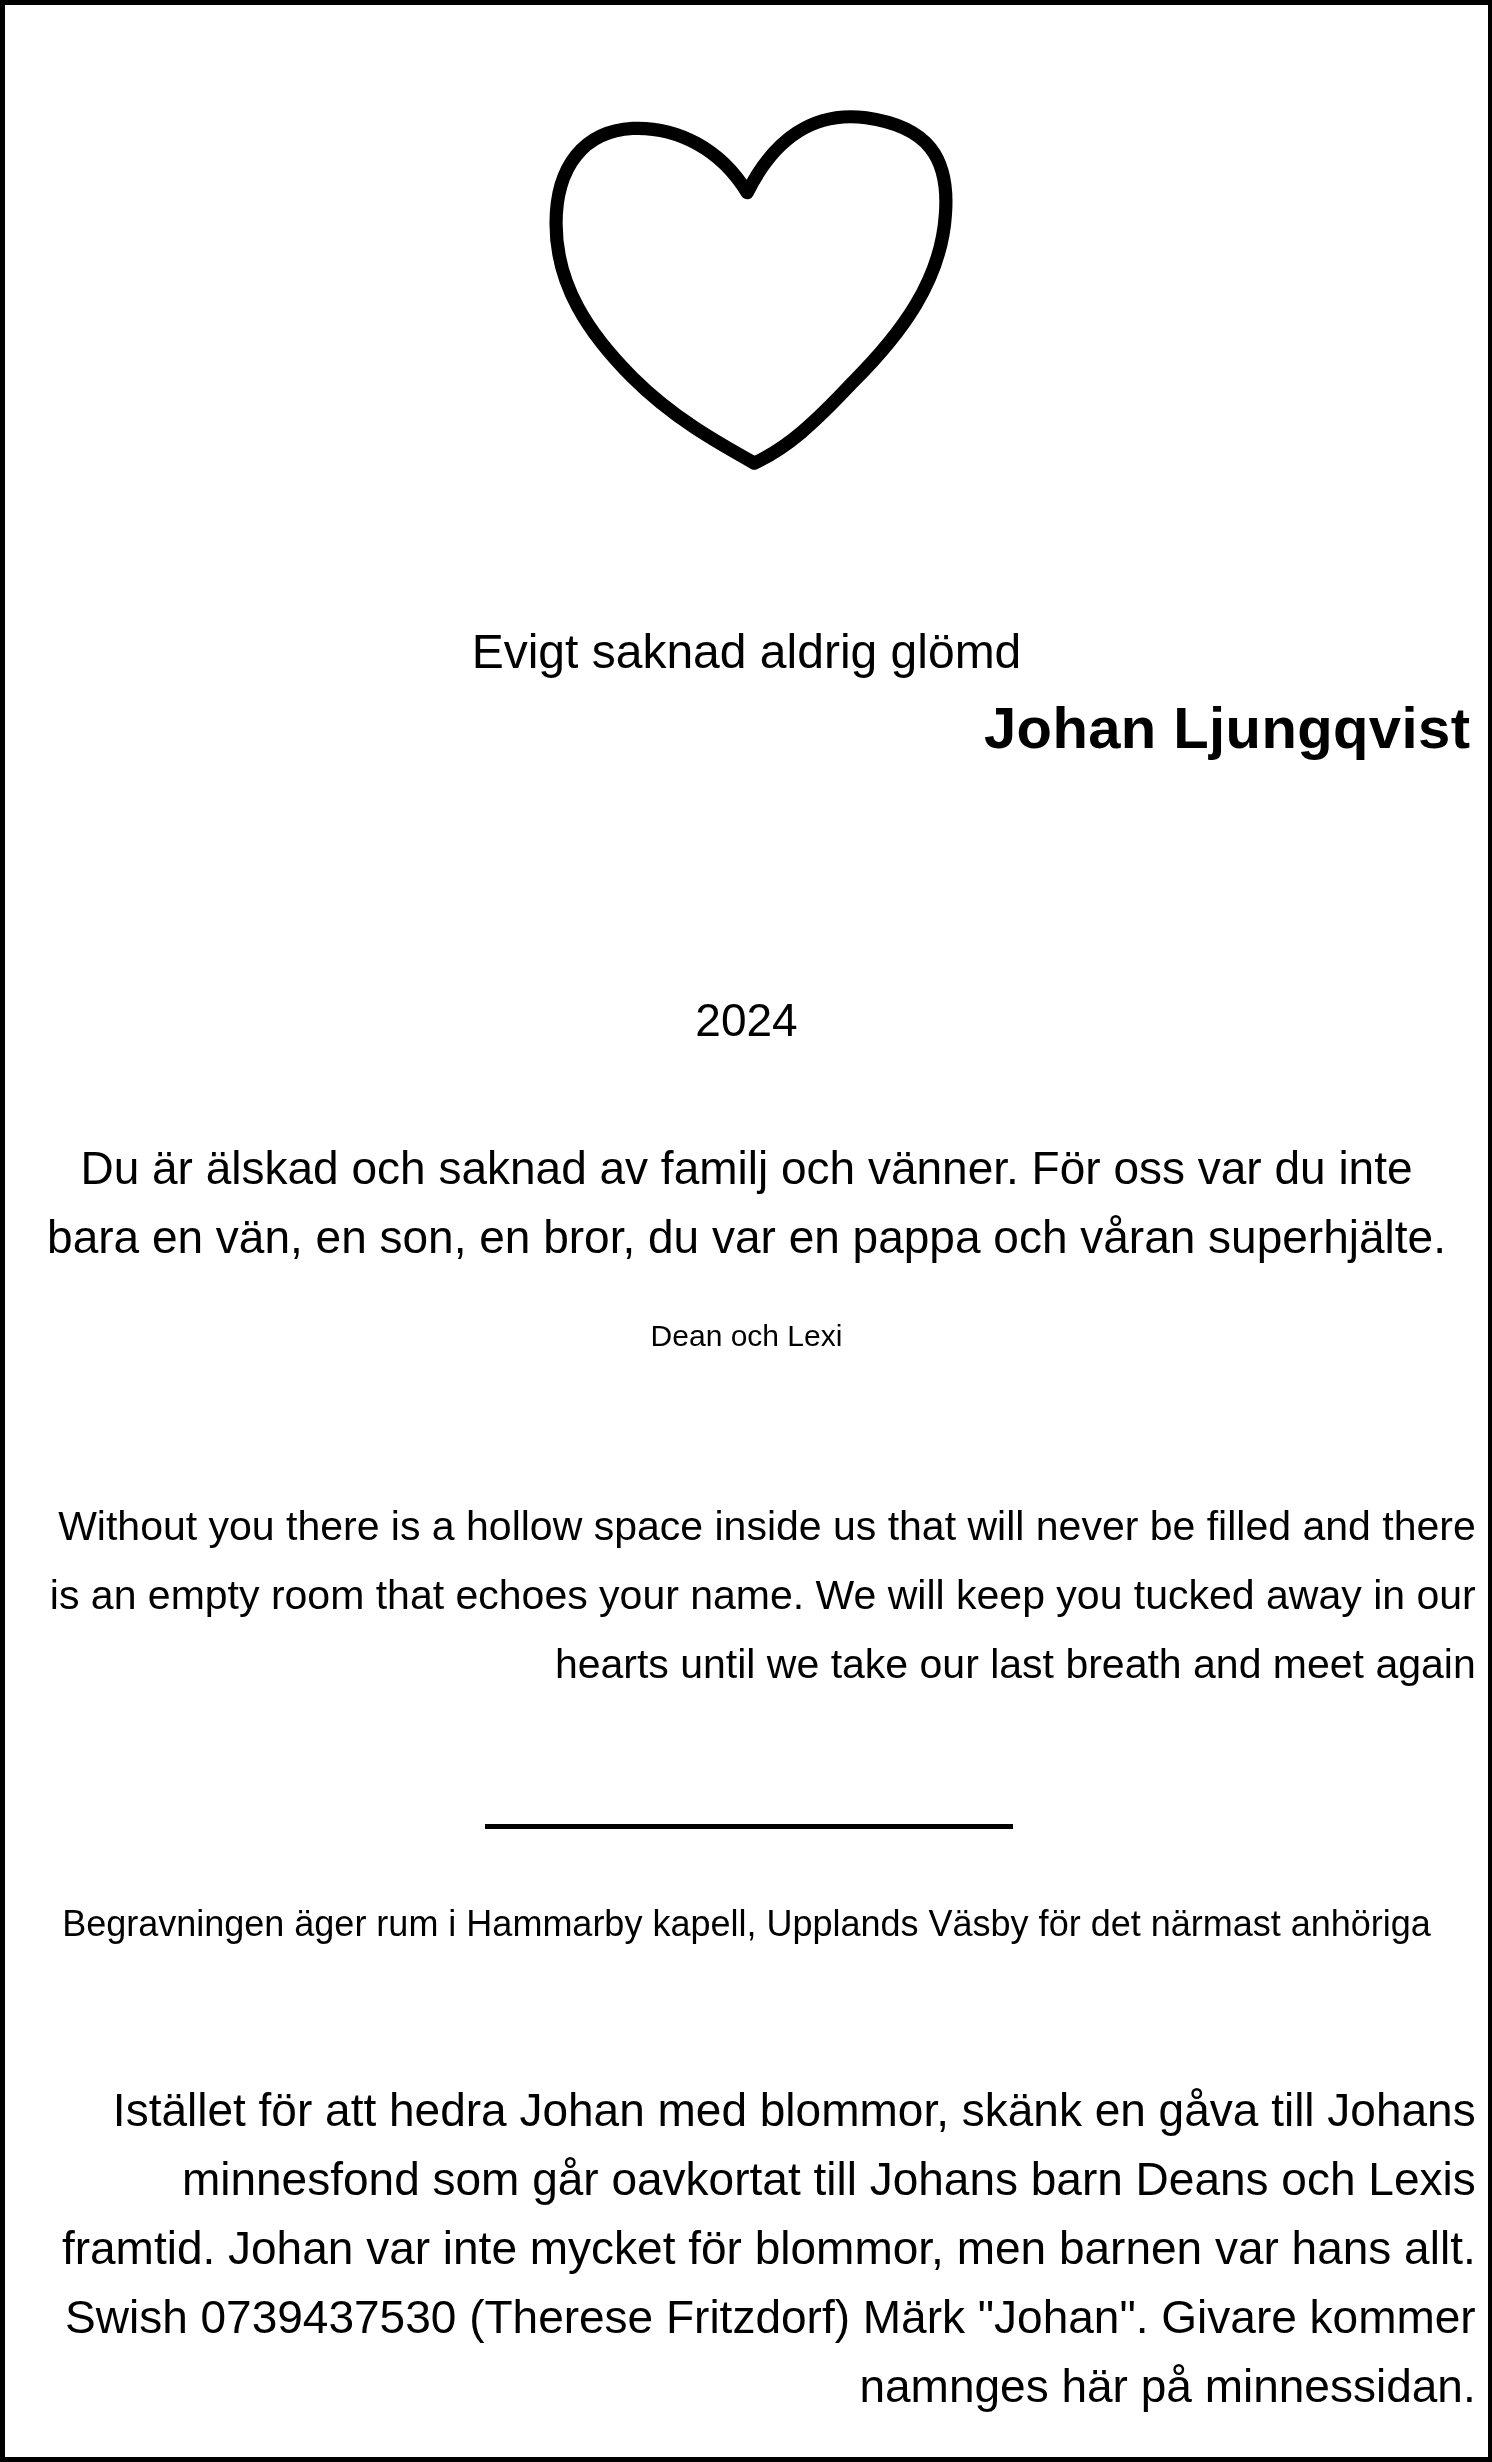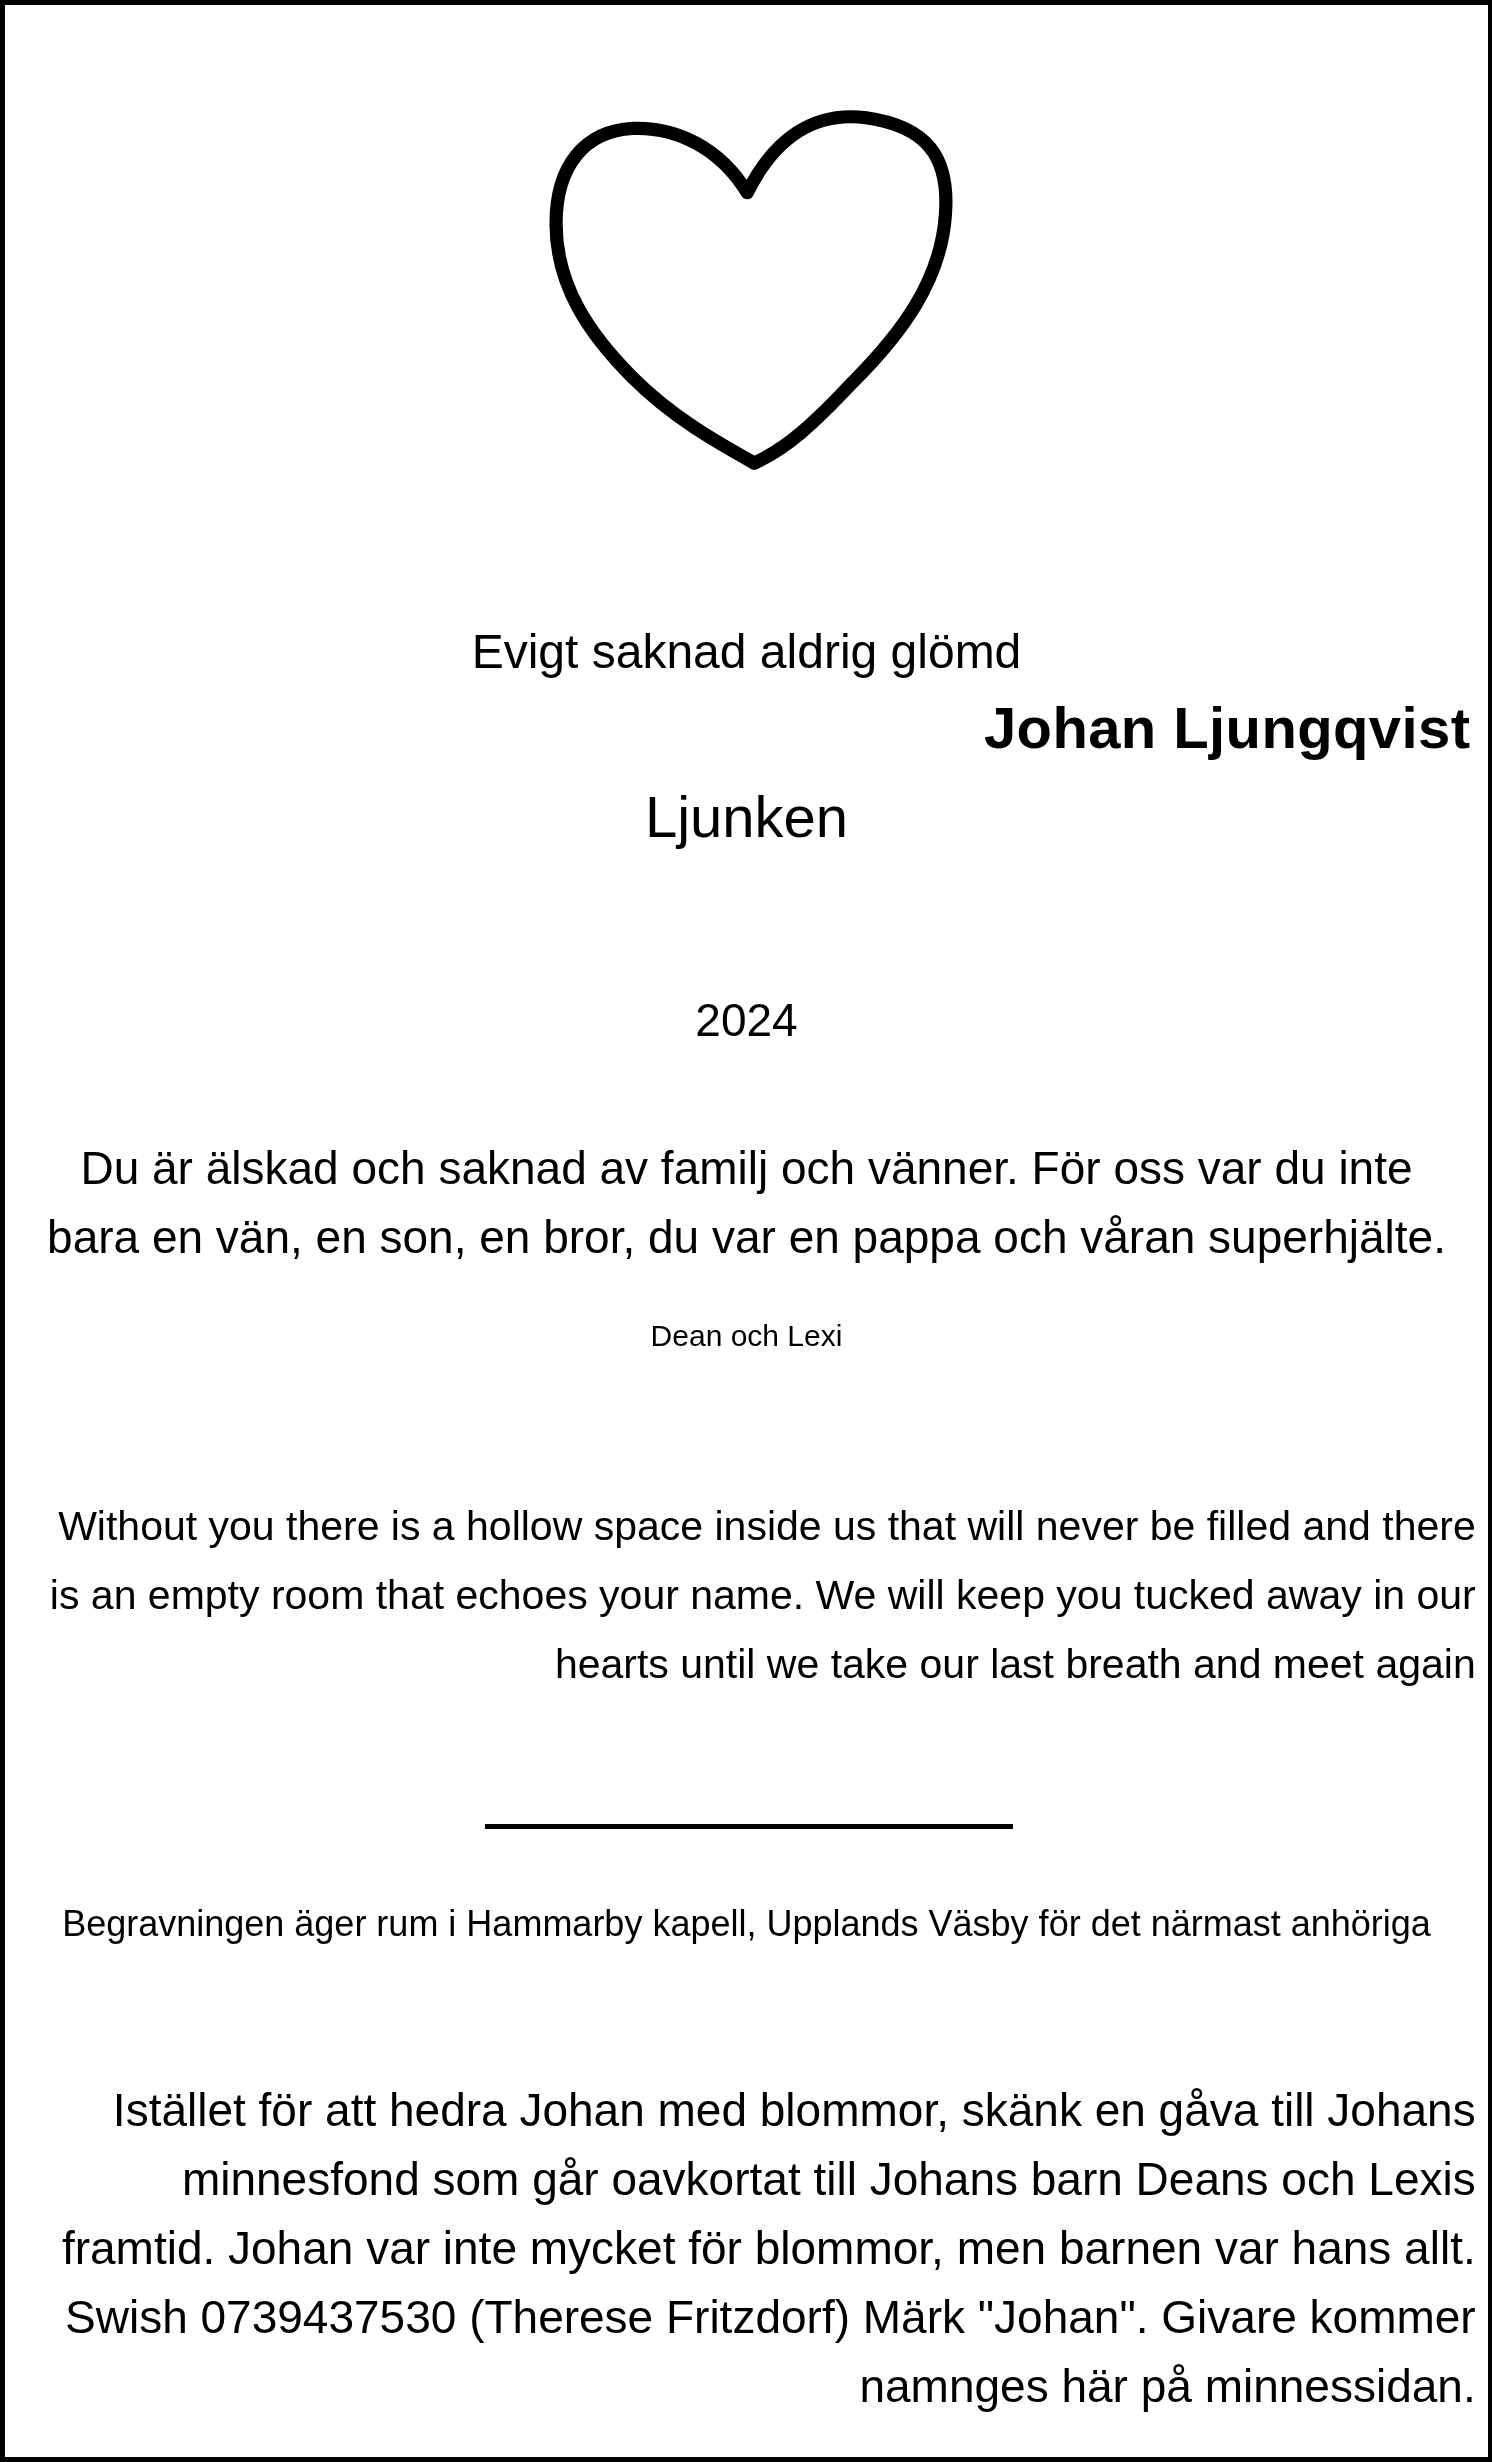--- a/index.html
+++ b/index.html
@@ -37,21 +37,20 @@
              C 8 200, 45 255, 95 305
              C 140 350, 190 378, 233 402
              C 270 385, 300 358, 345 310
              C 400 255, 445 195, 450 120
              C 455 55, 430 20, 360 10
              C 300 2, 255 35, 225 95 Z" fill="none" stroke="#000" stroke-width="15" stroke-linejoin="round" stroke-linecap="round"></path>
   </svg>
 
   <p class="t intro">Evigt saknad aldrig glömd</p>
   <p class="t name">Johan Ljungqvist</p>
-  <p class="t nick">Ljunken</p>
   <p class="t year died">2024</p>
   <p class="t msg">Du är älskad och saknad av familj och vänner. För oss var du inte bara en vän, en son, en bror, du var en pappa och våran superhjälte.</p>
   <p class="t sign">Dean och Lexi</p>
   <p class="t poem">Without you there is a hollow space inside us that will never be filled and there is an empty room that echoes your name. We will keep you tucked away in our hearts until we take our last breath and meet again</p>
 
   <div class="rule"></div>
 
   <p class="t funeral">Begravningen äger rum i Hammarby kapell, Upplands Väsby för det närmast anhöriga</p>
   <p class="t donate">Istället för att hedra Johan med blommor, skänk en gåva till Johans minnesfond som går oavkortat till Johans barn Deans och Lexis framtid. Johan var inte mycket för blommor, men barnen var hans allt. Swish 0739437530 (Therese Fritzdorf) Märk "Johan". Givare kommer namnges här på minnessidan.</p>
 </div>

